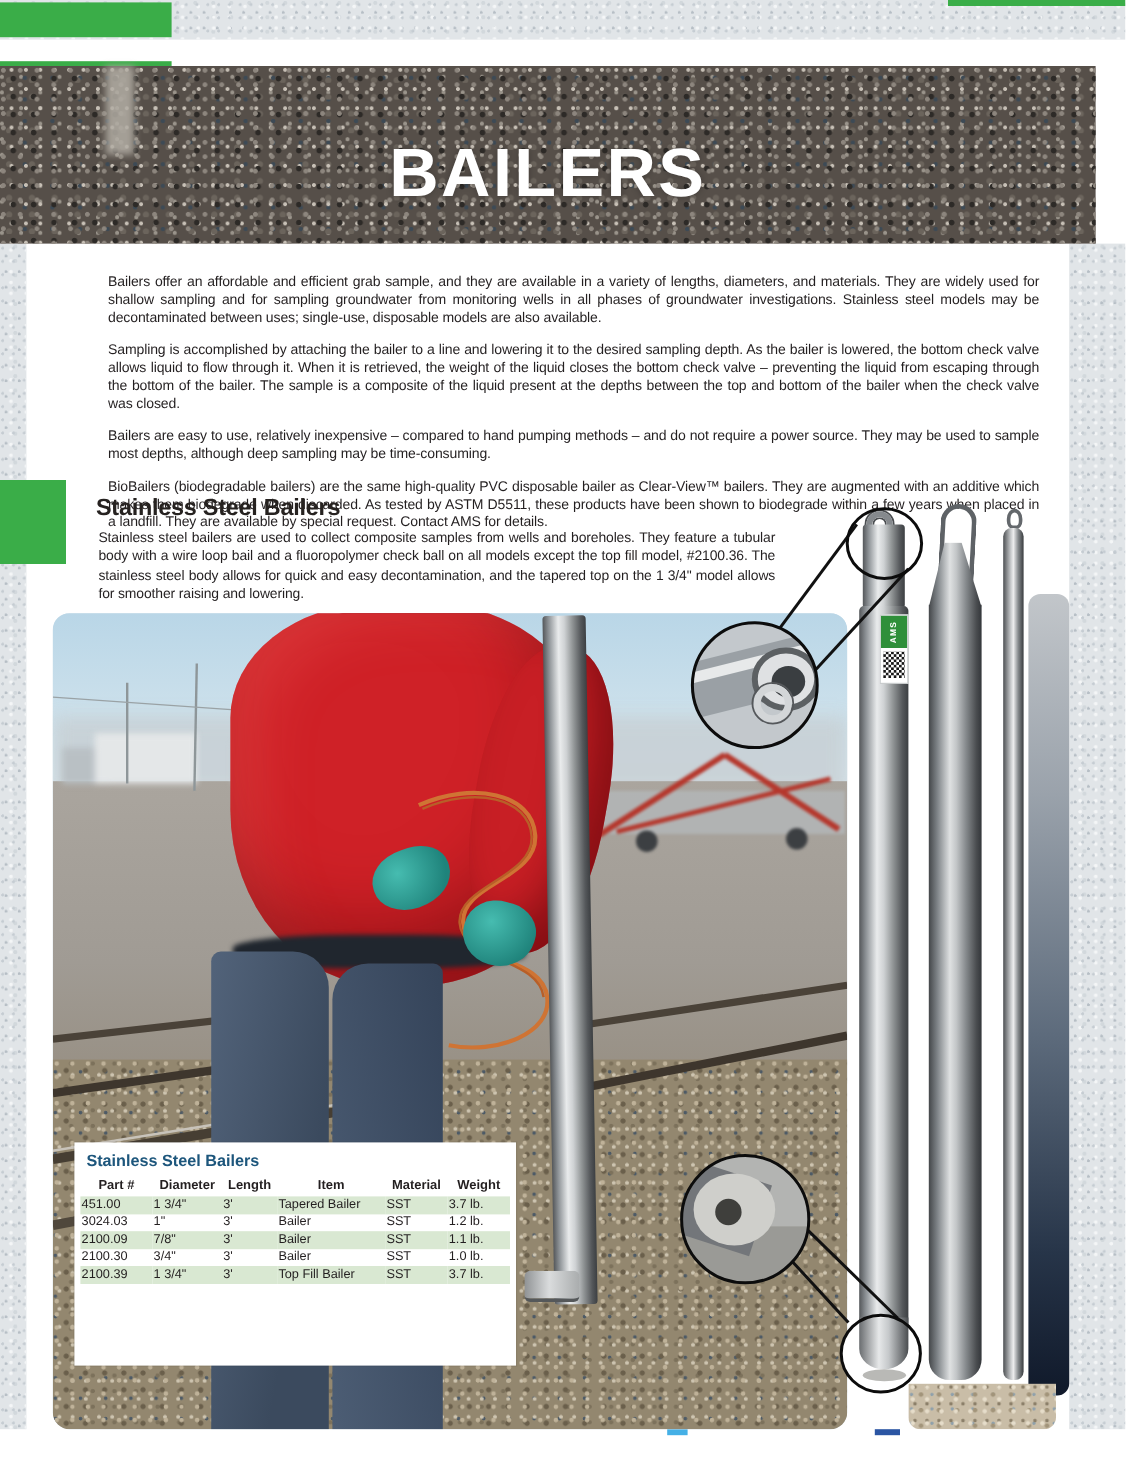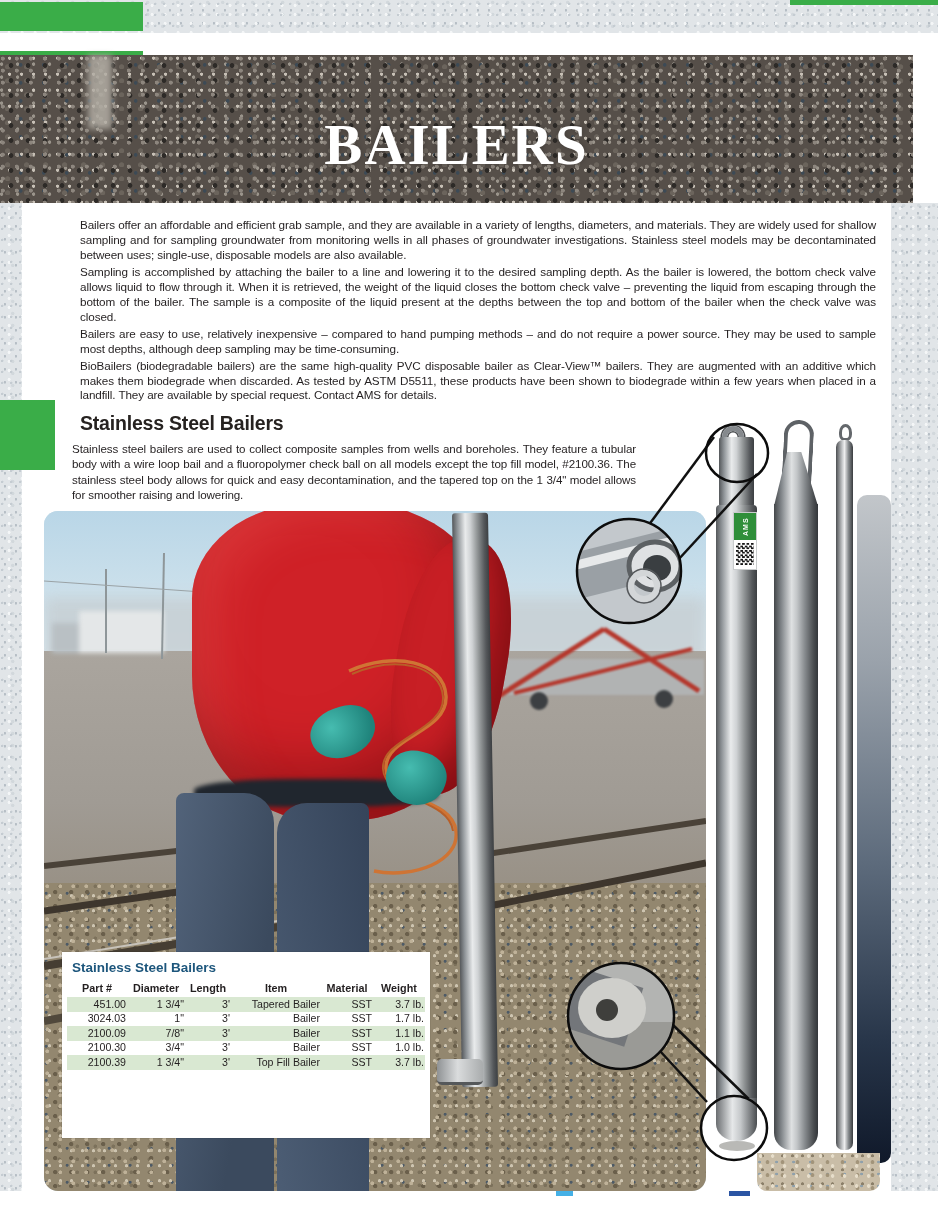--- a/index.html
+++ b/index.html
@@ -21,21 +21,20 @@
 .gravel-dark{
   background-color:#564f49;
   background-image:
     radial-gradient(circle at 20% 30%,#8d867e 1.7px,transparent 2.3px),
     radial-gradient(circle at 65% 70%,#2d2a27 2px,transparent 2.7px),
     radial-gradient(circle at 80% 20%,#c7c0b6 1.3px,transparent 1.9px),
     radial-gradient(circle at 40% 85%,#6b645c 2.2px,transparent 3px),
     radial-gradient(circle at 90% 55%,#3d4a55 1.5px,transparent 2.1px),
     radial-gradient(circle at 10% 70%,#9a948b 1.4px,transparent 2px);
   background-size:14px 12px,17px 15px,12px 16px,19px 14px,23px 18px,16px 13px;
-  font-family:Liberation Serif, serif;
 }
 .speckle-brown{
   background-color:#93876f;
   background-image:
     radial-gradient(circle at 25% 30%,#bfb299 1.6px,transparent 2.2px),
     radial-gradient(circle at 70% 65%,#6a5f4b 1.8px,transparent 2.5px),
     radial-gradient(circle at 50% 85%,#cdc4b0 1.3px,transparent 1.9px),
     radial-gradient(circle at 85% 25%,#7c715b 1.5px,transparent 2.1px),
     radial-gradient(circle at 10% 60%,#4d5a66 1.2px,transparent 1.8px);
   background-size:13px 11px,16px 14px,11px 15px,18px 13px,21px 17px;
@@ -54,23 +53,23 @@
 .steel-thin{background:linear-gradient(90deg,#4c4f52,#caccce 38%,#ededee 50%,#85898c 74%,#393c3f)}
 
 
 .green{background:#3aad48}
 .header-photo{left:0;top:55px;width:913px;height:148px;display:flex;align-items:center;justify-content:center}
 .page-title{color:#fff;font-size:57px;font-weight:700;letter-spacing:2px;transform:translateY(15px);text-shadow:0 0 6px rgba(0,0,0,.25)}
 .header-pole{left:88px;top:55px;width:24px;height:74px;background:#b2ada4;filter:blur(3px);opacity:.85}
 
 
 .intro{left:78px;top:216px;width:800px;font-size:11.7px;line-height:14.95px;text-align:justify;letter-spacing:-.1px}
-.intro p{margin:2px}
+.intro p{margin:12px}
 .section-heading{left:80px;top:412px;font-size:19.5px;font-weight:700;color:#262220;letter-spacing:-.2px}
-.section-body{left:72px;top:441px;width:564px;font-size:11.6px;line-height:15.4px;text-align:justify;letter-spacing:-.1px}
+.section-body{left:82px;top:441px;width:564px;font-size:11.6px;line-height:15.4px;text-align:justify;letter-spacing:-.1px}
 
 
 .photo{left:44px;top:511px;width:662px;height:680px;border-radius:14px;overflow:hidden;background:#cfe0ea}
 .ph-sky{left:0;top:0;width:662px;height:175px;background:linear-gradient(180deg,#b9d6e7 0%,#cfe2ec 55%,#e3edf2 100%)}
 .ph-haze{left:0;top:86px;width:662px;height:66px;background:#c6ced2;filter:blur(7px);opacity:.8}
 .ph-asphalt{left:0;top:140px;width:662px;height:252px;background:linear-gradient(180deg,#aaa59e 0%,#a09b94 60%,#978f83 100%)}
 .ph-gravel{left:0;top:372px;width:662px;height:308px}
 .ph-jacket{left:148px;top:-8px;width:302px;height:318px;background:#cf2127;border-radius:40% 45% 48% 42% / 30% 38% 52% 46%;box-shadow:inset -34px -46px 64px rgba(110,8,12,.6),inset 26px 12px 44px rgba(255,125,115,.22)}
 .ph-arm{left:352px;top:26px;width:110px;height:258px;background:#c81f25;border-radius:46%;transform:rotate(10deg);box-shadow:inset -22px -18px 36px rgba(100,6,10,.65)}
 .ph-hood{left:238px;top:-30px;width:125px;height:80px;background:#7c0f13;border-radius:50%;filter:blur(1px)}
@@ -96,21 +95,21 @@
 .b2-body{left:774px;top:504px;width:44px;height:646px;border-radius:0 0 17px 17px}
 .b3-loop{left:839px;top:424px;width:13px;height:17px;border:3px solid #64686c;border-radius:50% 50% 40% 40%}
 .b3-body{left:836px;top:440px;width:17px;height:710px;border-radius:7px}
 .beige-band{left:757px;top:1153px;width:123px;height:38px;border-radius:0 0 10px 10px}
 
 
 .table-panel{left:62px;top:952px;width:368px;height:186px;background:#fff;box-shadow:0 0 0 1px rgba(0,0,0,.06)}
 .table-title{padding:8px 0 5px 10px;font-size:13.5px;font-weight:700;color:#1d567c}
 table.spec{border-collapse:collapse;margin-left:5px;table-layout:fixed;width:358px}
 table.spec th{font-size:10.8px;font-weight:700;text-align:center;padding:2px 1px 3px}
-table.spec td{font-size:10.6px;text-align:right;padding:1.5px 1px;line-height:11.5px}
+table.spec td{font-size:10.6px;text-align:left;padding:1.5px 1px;line-height:11.5px}
 table.spec tbody tr:nth-child(odd) td{background:#d9e8d2}
 .cw0{width:60px}.cw1{width:58px}.cw2{width:46px}.cw3{width:90px}.cw4{width:52px}.cw5{width:52px}
 
 
 .overlay{left:0;top:0;width:938px;height:1214px;pointer-events:none}
 .fmark{height:5px;top:1191px}
 .fmark.light{left:556px;width:17px;background:#45b0e6}
 .fmark.dark{left:729px;width:21px;background:#2b55a3}
 
 .z1{z-index:1}.z2{z-index:2}.z3{z-index:3}.z4{z-index:4}.z5{z-index:5}.z6{z-index:6}
@@ -282,21 +281,21 @@
             <td>Tapered Bailer</td>
             <td>SST</td>
             <td>3.7 lb.</td>
         </tr>
         <tr>
           <td>3024.03</td>
             <td>1"</td>
             <td>3'</td>
             <td>Bailer</td>
             <td>SST</td>
-            <td>1.7 lb.</td>
+            <td>1.2 lb.</td>
         </tr>
         <tr>
           <td>2100.09</td>
             <td>7/8"</td>
             <td>3'</td>
             <td>Bailer</td>
             <td>SST</td>
             <td>1.1 lb.</td>
         </tr>
         <tr>

